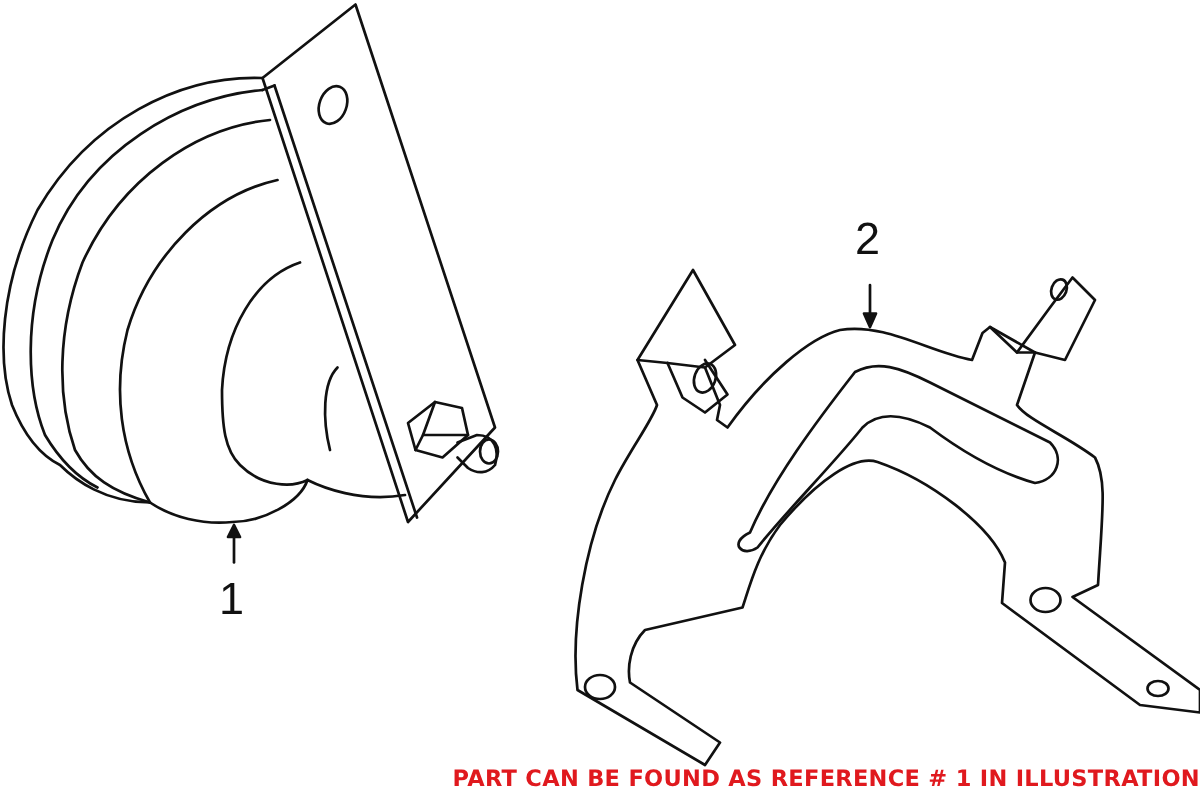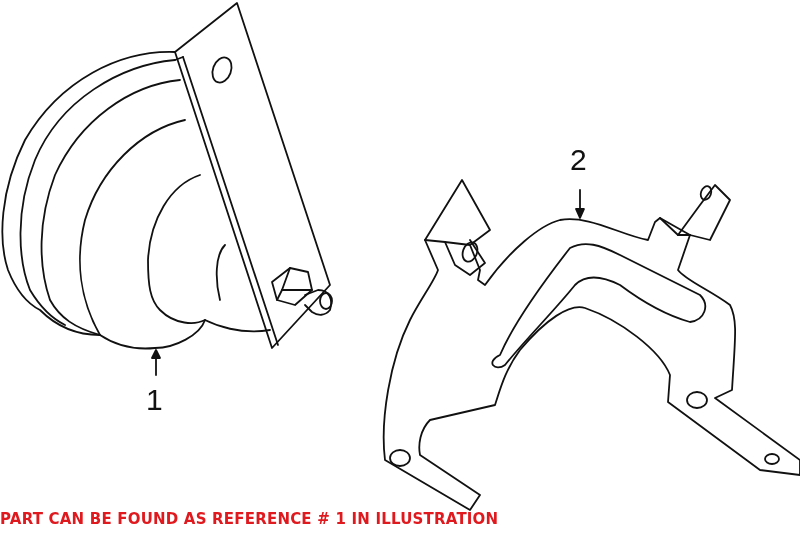--- a/index.html
+++ b/index.html
@@ -1,19 +1,19 @@
 <!DOCTYPE html>
 <html><head>
 <meta charset="utf-8">
 <style>
   html, body { margin:0; padding:0; background:#ffffff; }
   body { width:800px; height:535px; position:relative; overflow:hidden; font-family:"Liberation Sans", sans-serif; }
   svg.art { position:absolute; left:0; top:0; }
   .callout { position:absolute; font-family:"Liberation Sans", sans-serif; font-size:30px; color:#111; line-height:1; }
-  .caption { position:absolute; left:0; width:800px; top:510px; text-align:left; font-family:"DejaVu Sans", sans-serif; font-weight:bold; font-size:15px; color:#e0191e; letter-spacing:0.2px; }
+  .caption { position:absolute; left:0; width:800px; top:510px; text-align:right; font-family:"DejaVu Sans", sans-serif; font-weight:bold; font-size:15px; color:#e0191e; letter-spacing:0.2px; }
 </style>
 </head>
 <body>
 
 <svg class="art" width="800" height="535" viewBox="0 0 800 535" fill="none" stroke="#111" stroke-width="1.8" stroke-linejoin="round" stroke-linecap="round">
 
   <g>
     <path d="M175,52 C120,50 60,80 25,140 C0,190 -2,240 8,270 C18,295 30,305 40,310 C50,320 70,335 100,335 C115,345 135,350 155,348 C175,348 200,335 205,320 C215,325 240,335 270,330"></path>
     <path d="M175,60 C120,65 60,100 35,160 C15,210 18,260 30,290 C42,310 55,320 65,325"></path>
     <path d="M180,80 C130,85 80,120 55,175 C38,220 38,265 50,300 C60,318 75,328 100,335"></path>

